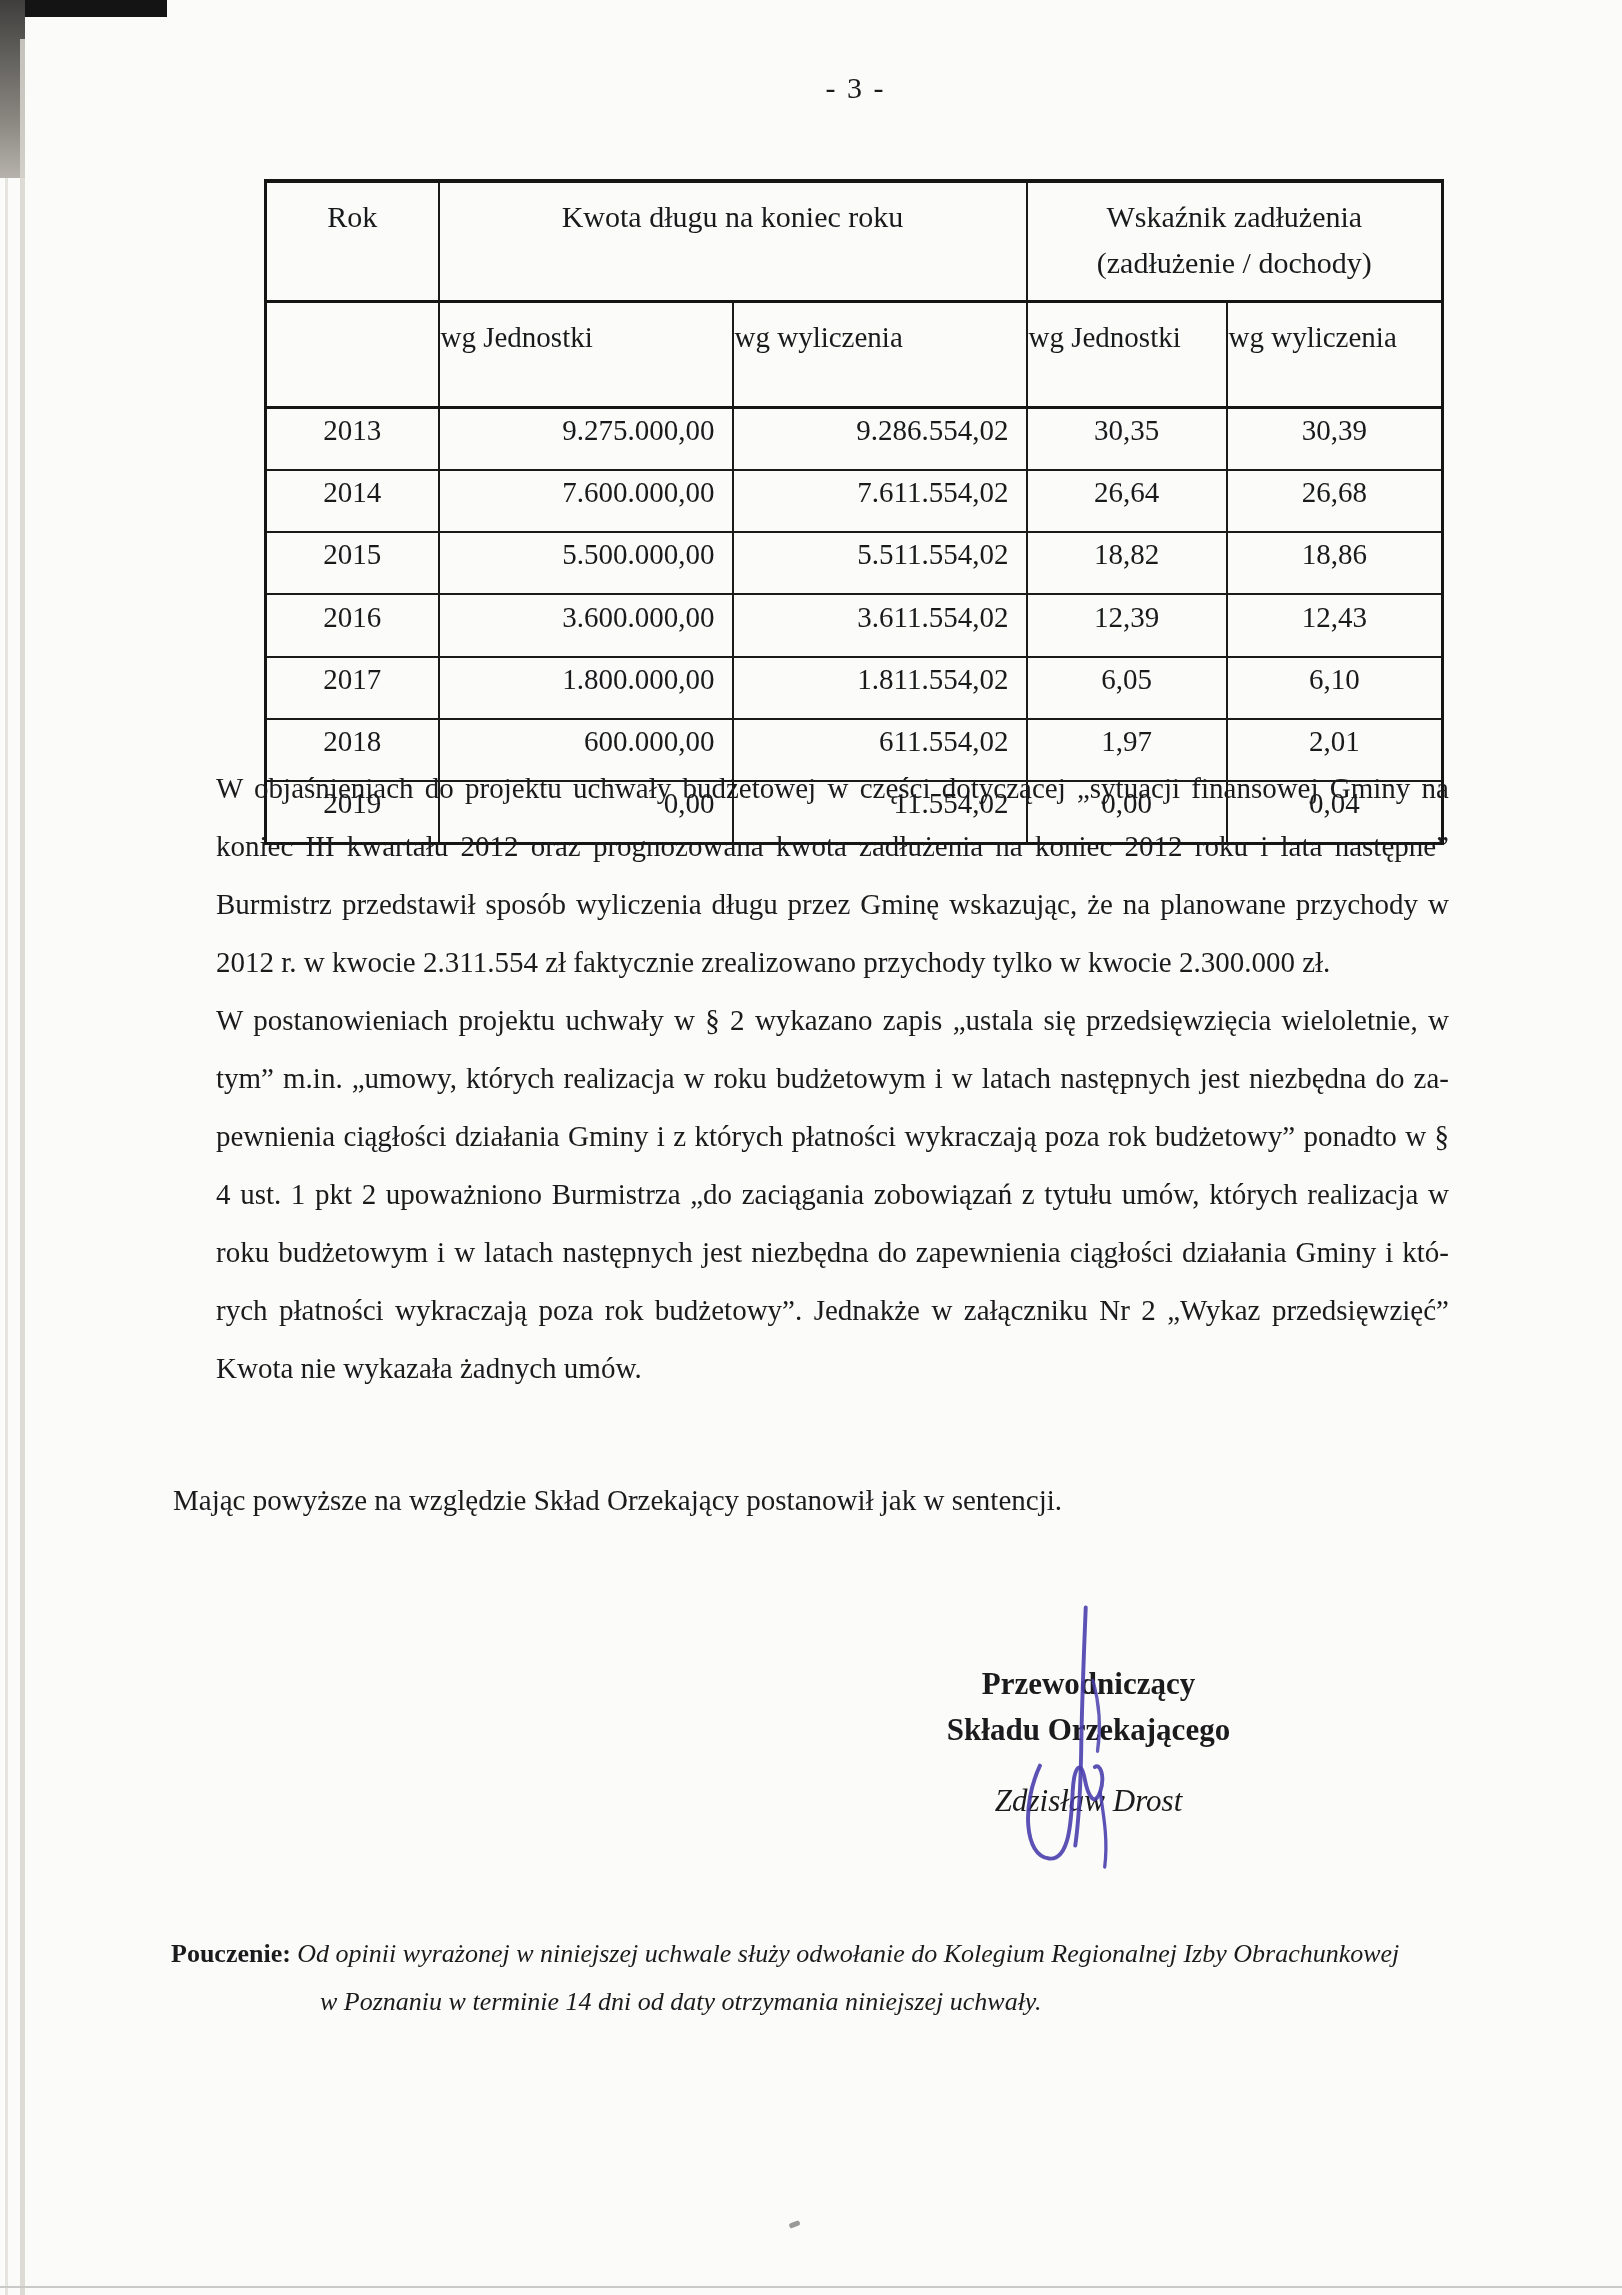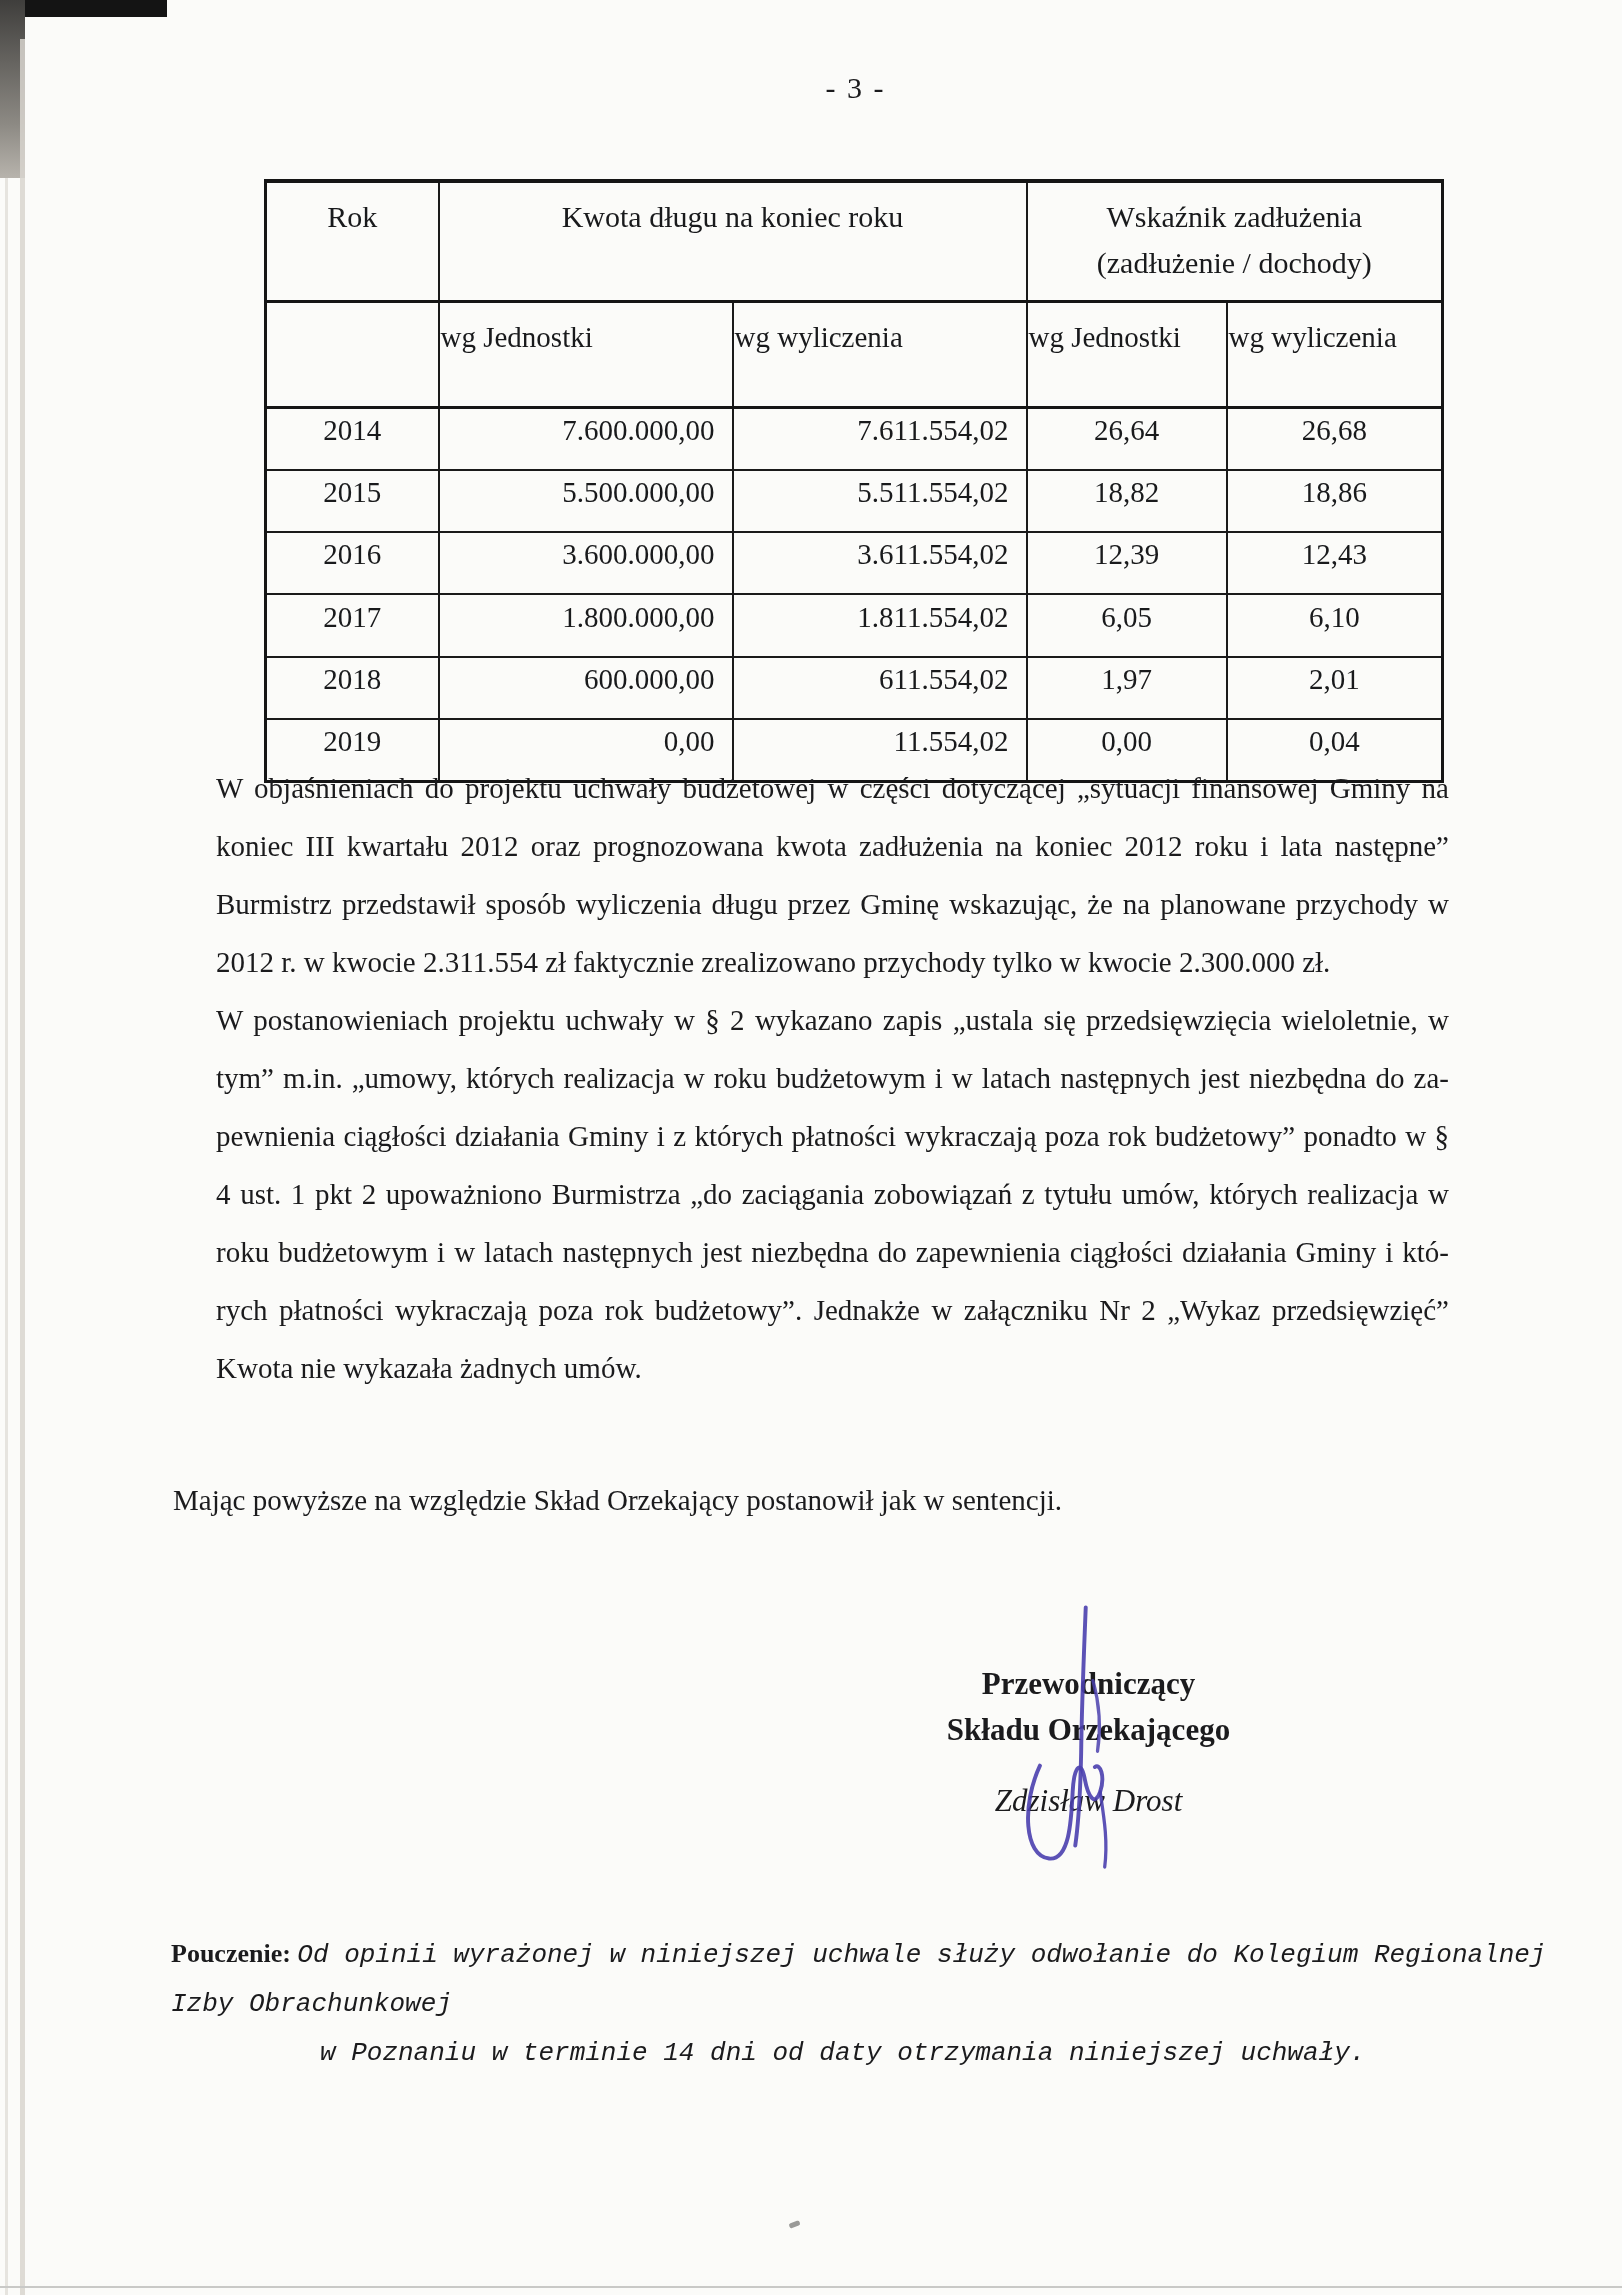--- a/index.html
+++ b/index.html
@@ -43,21 +43,21 @@
   .closing{position:absolute;left:173px;top:1471px;width:1309px;font-size:29px;line-height:58px;}
   
   .sigblock{position:absolute;left:892px;top:1661px;width:393px;text-align:center;}
   .sig-title{font-weight:bold;font-size:31px;line-height:46px;}
   .sig-name{margin-top:30px;font-style:italic;font-size:31px;}
   .sig-ink{position:absolute;left:1002px;top:1602px;width:157px;height:275px;}
   
   .pouczenie{position:absolute;left:171px;top:1930px;width:1400px;font-size:26px;line-height:48px;}
   .pz-line2{padding-left:149px;}
   .pz-label{font-weight:bold;font-style:normal;margin-top:28px;}
-  .pz-text{font-style:italic;font-family:Liberation Mono, monospace;}
+  .pz-text{font-style:italic;}
 </style>
 </head>
 <body>
 
 <div class="page">
 
   <div class="art-topbar"></div>
   <div class="art-leftstrip"></div>
   <div class="art-leftline"></div>
   <div class="art-leftline2"></div>
@@ -82,20 +82,27 @@
         <div>Wskaźnik zadłużenia</div>
         <div>(zadłużenie / dochody)</div>
       </td>
     </tr>
     <tr class="h2">
       <td></td>
       <td>wg Jednostki</td>
       <td>wg wyliczenia</td>
       <td>wg Jednostki</td>
       <td>wg wyliczenia</td>
+    </tr>
+    <tr class="dr">
+      <td class="c-rok">2013</td>
+      <td class="c-amt">9.275.000,00</td>
+      <td class="c-amt">9.286.554,02</td>
+      <td class="c-pct">30,35</td>
+      <td class="c-pct">30,39</td>
     </tr>
     <tr class="dr">
       <td class="c-rok">2014</td>
       <td class="c-amt">7.600.000,00</td>
       <td class="c-amt">7.611.554,02</td>
       <td class="c-pct">26,64</td>
       <td class="c-pct">26,68</td>
     </tr>
     <tr class="dr">
       <td class="c-rok">2015</td>

